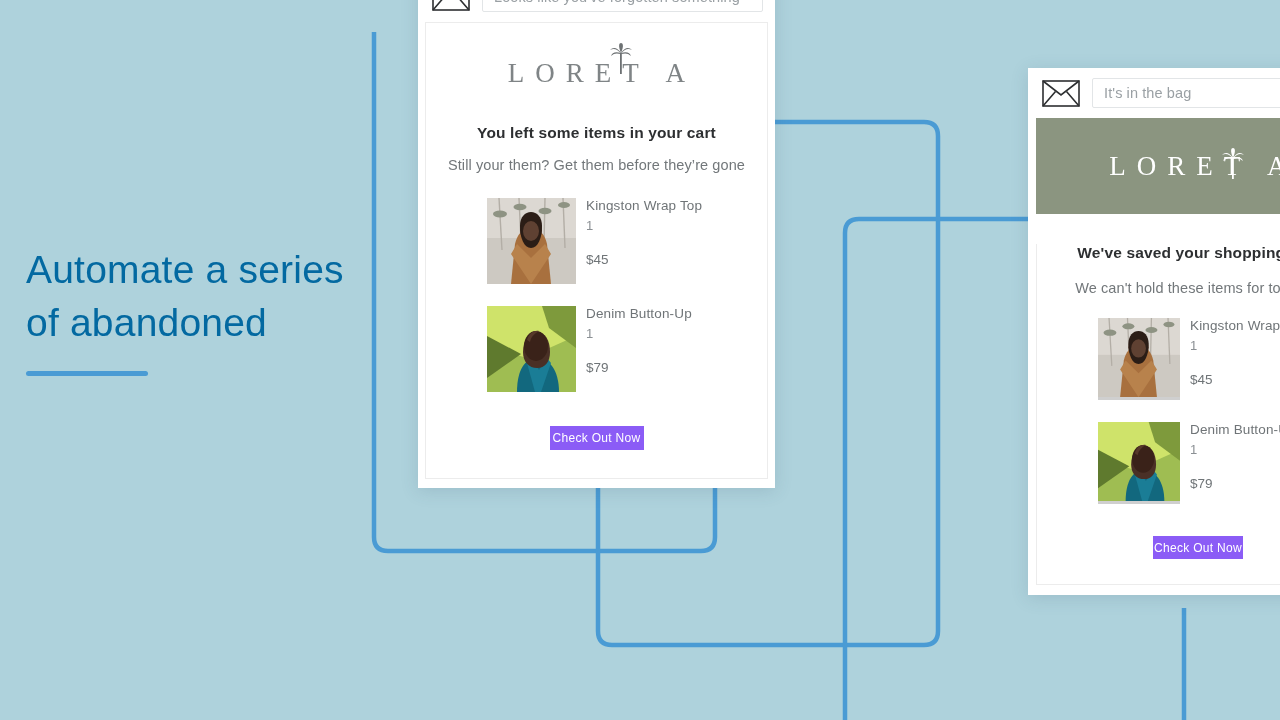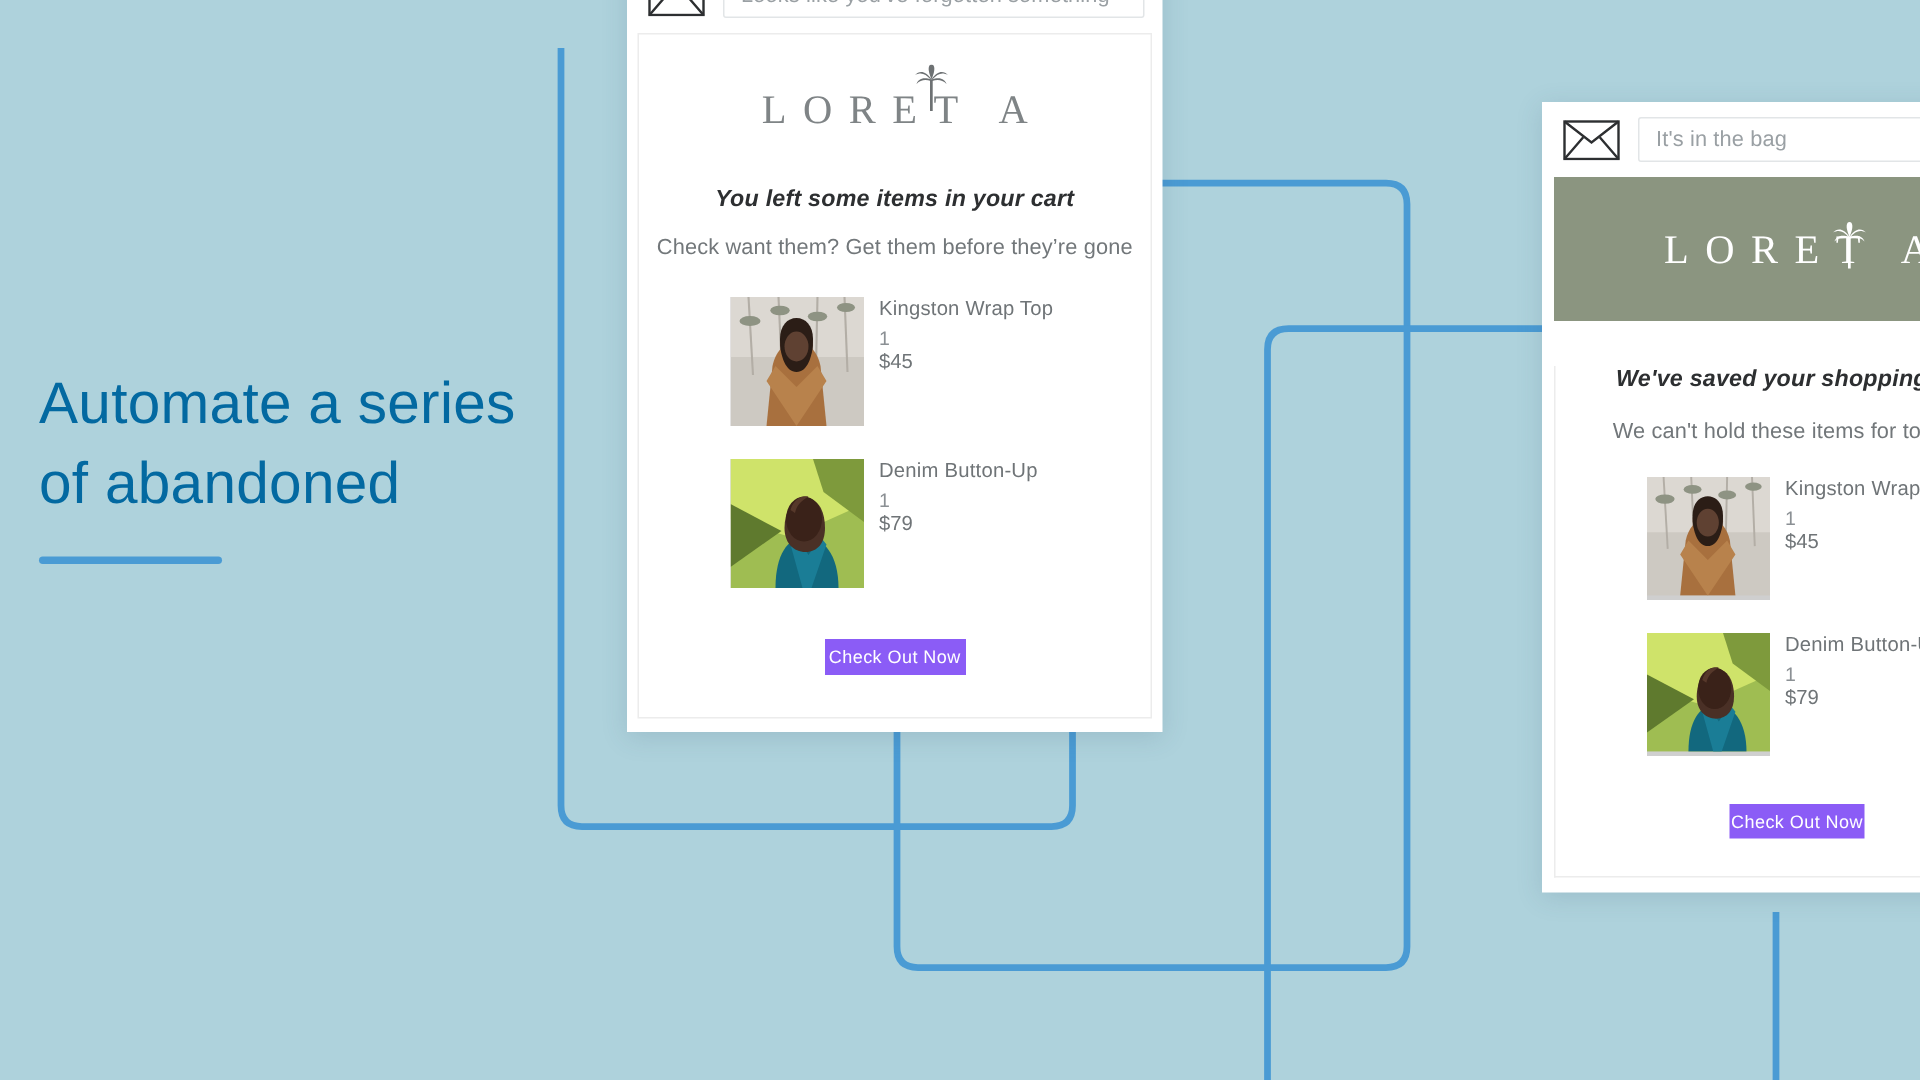--- a/index.html
+++ b/index.html
@@ -97,21 +97,20 @@
   .brand-letters.on-green { color:#ffffff; }
   .palm-mark { position:absolute; }
 
   .email-heading {
     text-align:center;
     font-size:15.5px;
     font-weight:700;
     color:#2d2f31;
     letter-spacing:0.15px;
     white-space:nowrap;
-    font-style:italic;
   }
   .email-sub {
     text-align:center;
     font-size:14.5px;
     color:#72777a;
     letter-spacing:0.1px;
     white-space:nowrap;
   }
 
   .product-row { display:flex; align-items:flex-start; }
@@ -129,21 +128,21 @@
     white-space:nowrap;
   }
   .product-qty {
     font-size:13px;
     color:#8b9094;
     margin-top:5px;
   }
   .product-price {
     font-size:13.5px;
     color:#6f7477;
-    margin-top:0;
+    margin-top:19px;
   }
 
   .cta-button {
     display:block;
     margin:0 auto;
     background:#8b5cf6;
     color:#ffffff;
     border:none;
     font-size:12px;
     letter-spacing:0.3px;
@@ -228,21 +227,21 @@
             <path d="M13,10 C9,4 5,4 2,7 C6,5 9,6 12.4,10 Z"></path>
             <path d="M13,10 C17,4 21,4 24,7 C20,5 17,6 13.6,10 Z"></path>
             <path d="M13,10 C10,3 11,0 13,0 C15,0 16,3 13,10 Z"></path>
             <path d="M13,10 C7,8 4,10 3,13 C6,10 9,10 12.6,11 Z"></path>
             <path d="M13,10 C19,8 22,10 23,13 C20,10 17,10 13.4,11 Z"></path>
           </g>
         </svg>
       </div>
 
       <div class="email-heading">You left some items in your cart</div>
-      <div class="email-sub">Check want them? Get them before they’re gone</div>
+      <div class="email-sub">Still your them? Get them before they’re gone</div>
 
       <div class="product-list">
 
         <div class="product-row">
           <div class="product-thumb">
             <svg class="thumb-img" viewBox="0 0 89 86" preserveAspectRatio="xMidYMid slice">
               <rect width="89" height="86" fill="#cdc9c2"></rect>
               <rect y="0" width="89" height="40" fill="#dcd8d2"></rect>
               <g stroke="#b3aea6" stroke-width="1.4">
                 <line x1="12" y1="0" x2="15" y2="52"></line>

